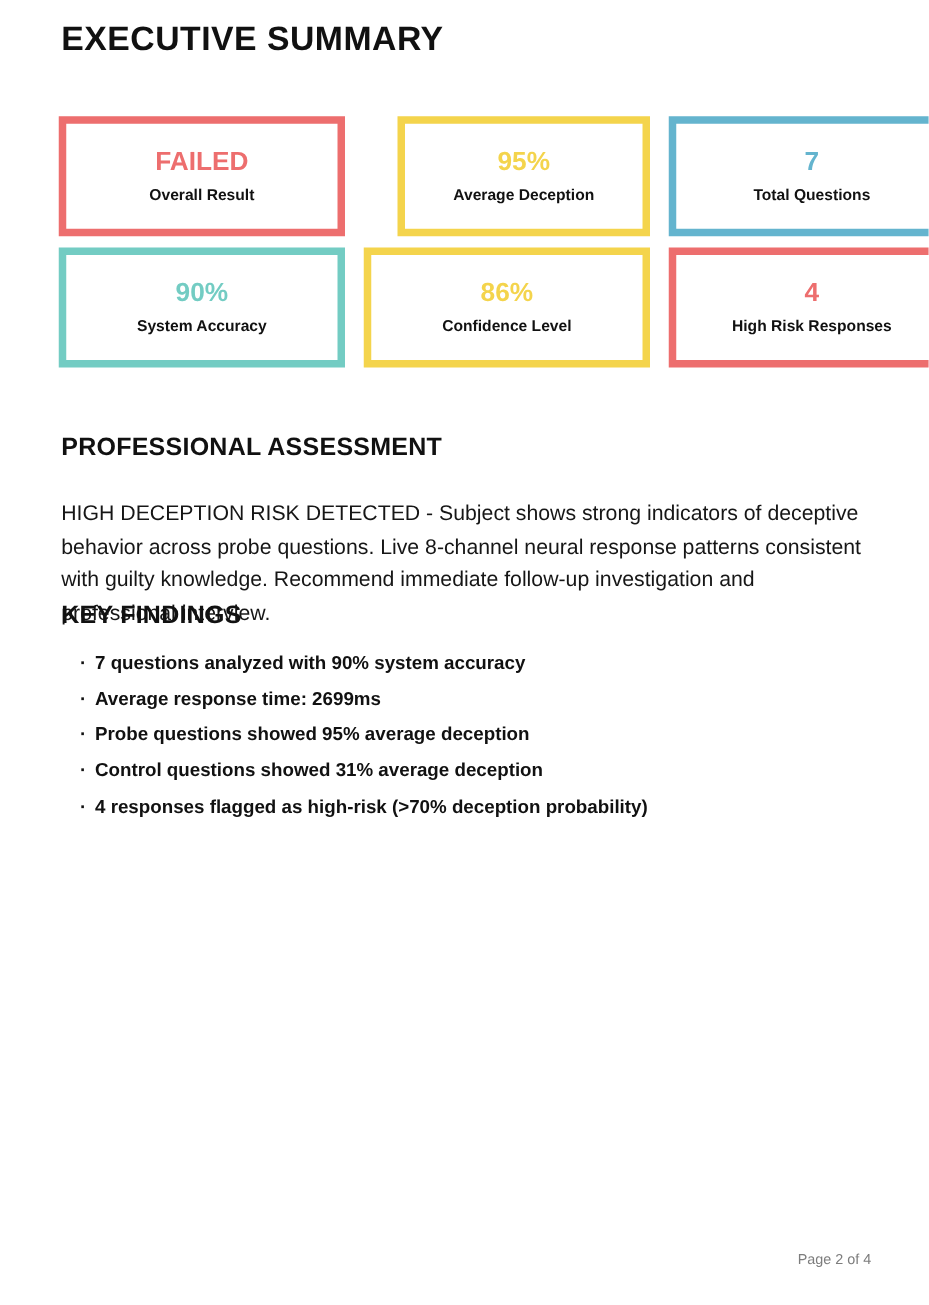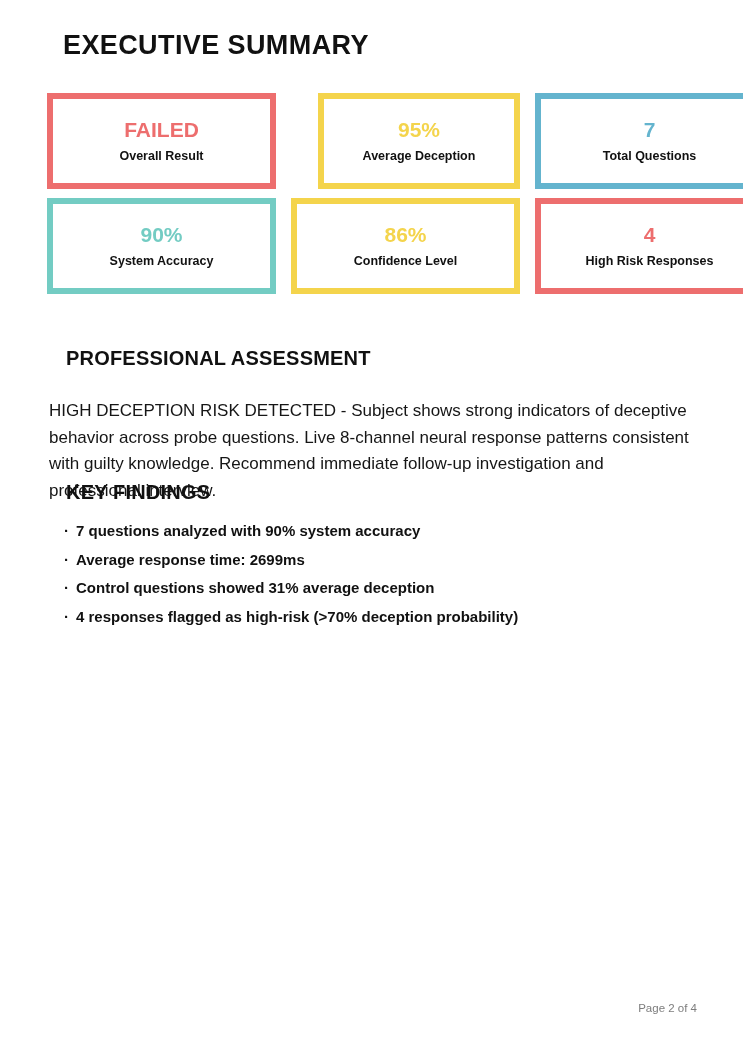--- a/index.html
+++ b/index.html
@@ -9,21 +9,21 @@
     height: 1044px;
     background: #ffffff;
     font-family: "Liberation Sans", sans-serif;
     color: #111111;
     overflow: hidden;
   }
   .page-title {
     position: absolute;
     left: 49px;
     top: 16px;
-    margin: 14px;
+    margin: 0;
     font-size: 27px;
     font-weight: 700;
     letter-spacing: 0.4px;
     color: #111111;
   }
   .cards-grid {
     position: absolute;
     left: 47px;
     top: 93px;
     width: 717px;
@@ -50,21 +50,21 @@
     line-height: 1;
   }
   .metric-label {
     font-size: 12.5px;
     font-weight: 700;
     color: #111111;
     line-height: 1;
   }
   .section-heading {
     position: absolute;
-    left: 66px;
+    left: 49px;
     margin: 0;
     font-size: 20px;
     font-weight: 700;
     letter-spacing: 0.2px;
     color: #111111;
   }
   .heading-assessment { top: 347px; }
   .assessment-body {
     position: absolute;
     left: 49px;
@@ -138,19 +138,20 @@
     </div>
   </div>
 
   <h2 class="section-heading heading-assessment">PROFESSIONAL ASSESSMENT</h2>
   <p class="assessment-body">HIGH DECEPTION RISK DETECTED - Subject shows strong indicators of deceptive behavior across probe questions. Live 8-channel neural response patterns consistent with guilty knowledge. Recommend immediate follow-up investigation and professional interview.</p>
 
   <h2 class="section-heading heading-findings">KEY FINDINGS</h2>
   <ul class="findings-list">
     <li class="finding-item"><span class="bullet-dot">·</span><span>7 questions analyzed with 90% system accuracy</span></li>
     <li class="finding-item"><span class="bullet-dot">·</span><span>Average response time: 2699ms</span></li>
+    <li class="finding-item"><span class="bullet-dot">·</span><span>Probe questions showed 95% average deception</span></li>
     <li class="finding-item"><span class="bullet-dot">·</span><span>Control questions showed 31% average deception</span></li>
     <li class="finding-item"><span class="bullet-dot">·</span><span>4 responses flagged as high-risk (&gt;70% deception probability)</span></li>
   </ul>
 
   <div class="page-footer">Page 2 of 4</div>
 
 </div>
 
 </body></html>

